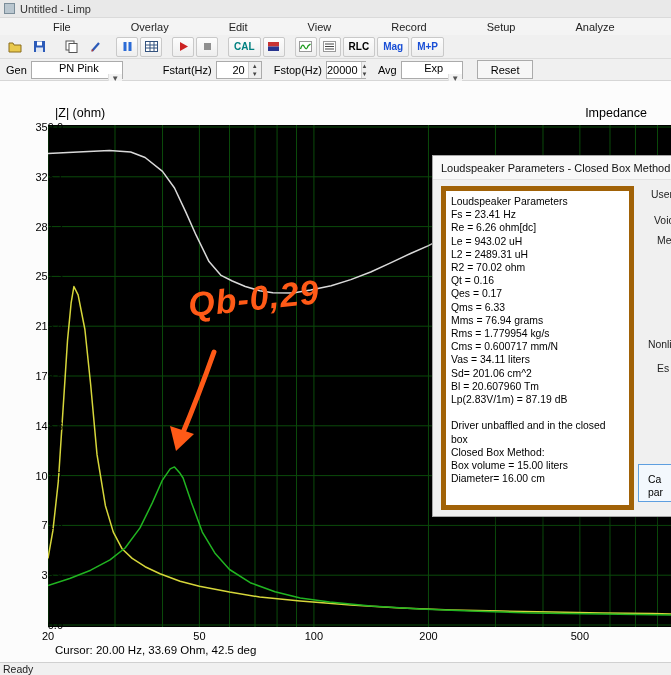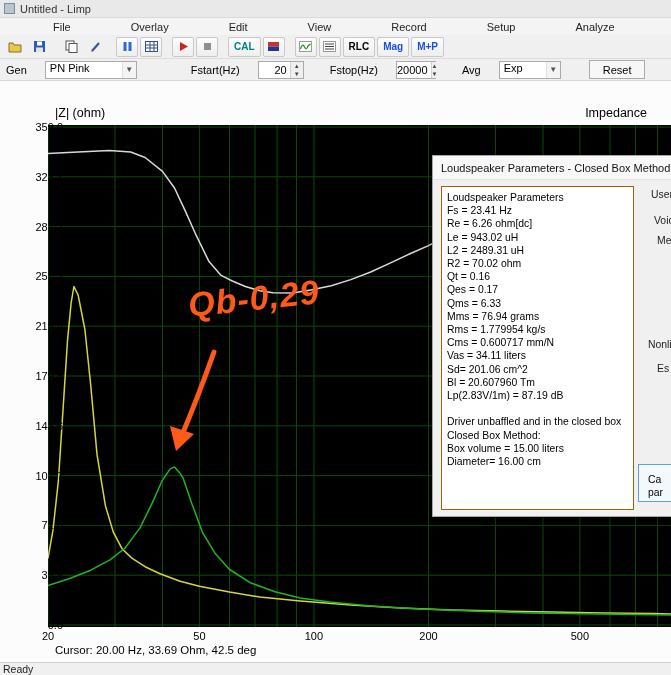--- a/index.html
+++ b/index.html
@@ -17,43 +17,43 @@
   
   .toolbar { position:absolute; top:35px; left:0; right:0; height:24px; background:#f0f0f0; border-bottom:1px solid #dcdcdc; display:flex; align-items:center; gap:2px; padding-left:4px; }
   .tb-btn { width:22px; height:20px; border:1px solid #c9c9c9; background:linear-gradient(#fdfdfd,#eeeeee); border-radius:2px; display:flex; align-items:center; justify-content:center; }
   .tb-flat { border-color:transparent; background:transparent; }
   .tb-text { width:auto; padding:0 5px; font-size:10px; font-weight:bold; }
   .tb-sep { width:6px; }
   .cal-text { color:#008080; }
   .blue-text { color:#1a4fd6; }
 
   
-  .genbar { position:absolute; top:59px; left:0; right:0; height:22px; background:#f0f0f0; border-bottom:1px solid #d6d6d6; display:flex; align-items:center; gap:18px; padding-left:6px; font-size:11px; }
-  .combo { height:18px; background:#fff; border:1px solid #ababab; display:flex; align-items:flex-start; padding-left:4px; }
+  .genbar { position:absolute; top:59px; left:0; right:0; height:22px; background:#f0f0f0; border-bottom:1px solid #d6d6d6; display:flex; align-items:center; gap:4px; padding-left:6px; font-size:11px; }
+  .combo { height:18px; background:#fff; border:1px solid #ababab; display:flex; align-items:center; padding-left:4px;flex-direction:column; }
   .combo .arrow { margin-left:auto; width:14px; height:100%; display:flex; align-items:center; justify-content:center; color:#555; font-size:8px; border-left:1px solid #e0e0e0; background:#f4f4f4; }
   .spin { height:18px; background:#fff; border:1px solid #ababab; display:flex; align-items:stretch; }
   .spin .val { flex:1; text-align:right; padding:2px 3px 0 0; }
   .spin .arrows { width:13px; display:flex; flex-direction:column; border-left:1px solid #d0d0d0; }
   .spin .arrows div { flex:1; font-size:6px; line-height:8px; text-align:center; background:#efefef; color:#444; }
   .reset-btn { height:19px; padding:0 13px; border:1px solid #ababab; background:#f7f7f7; font-size:11px; }
 
   
   .chart-zone { position:absolute; top:81px; left:0; width:671px; height:581px; background:#fcfcfc; }
   .ylabel { position:absolute; left:55px; top:25px; font-size:12.5px; }
   .chart-title { position:absolute; right:24px; top:25px; font-size:12.5px; }
   .plot { position:absolute; left:48px; top:44px; width:623px; height:502px; background:#000; }
   .ytick { position:absolute; left:0; width:63px; text-align:right; font-size:11px; }
   .xtick { position:absolute; top:549px; font-size:11px; transform:translateX(-50%); }
   .cursor-line { position:absolute; left:55px; top:563px; font-size:11.5px; }
   .annotation-text { position:absolute; left:188px; top:198px; font-size:34px; font-weight:bold; font-style:italic; transform:rotate(-6deg); letter-spacing:1px; z-index:3; }
 
   
   .dialog { position:absolute; left:432px; top:155px; width:300px; height:362px; background:#f0f0f0; border:1px solid #a6a6a6; box-shadow:3px 4px 10px rgba(0,0,0,.5); z-index:5; }
   .dialog-title { height:24px; background:#f8f8f8; border-bottom:1px solid #e3e3e3; display:flex; align-items:center; padding-left:8px; font-size:11px; color:#111; }
-  .param-box { position:absolute; left:8px; top:30px; width:193px; height:324px; background:#fff; border:1px solid #a16207; padding:4px 5px; font-size:10.4px; line-height:13.2px; overflow:hidden; }
+  .param-box { position:absolute; left:8px; top:30px; width:193px; height:324px; background:#fff; border:5px solid #a16207; padding:4px 5px; font-size:10.4px; line-height:13.2px; overflow:hidden; }
   .frag { position:absolute; font-size:10.4px; color:#222; }
   .frag-0 { left:218px; top:33px; }
   .frag-1 { left:221px; top:59px; }
   .frag-2 { left:224px; top:79px; }
   .frag-3 { left:215px; top:183px; }
   .frag-4 { left:224px; top:207px; }
   .calc-btn { position:absolute; left:205px; top:308px; width:84px; height:38px; border:1px solid #5e9fe0; background:#f3f8fd; font-size:10.4px; line-height:13px; text-align:left; padding:5px 0 0 9px; }
   .statusbar { position:absolute; bottom:0; left:0; right:0; height:13px; background:#f0f0f0; border-top:1px solid #d0d0d0; font-size:10.5px; color:#222; display:flex; align-items:flex-start; padding-left:3px; }
 </style>
 </head>

